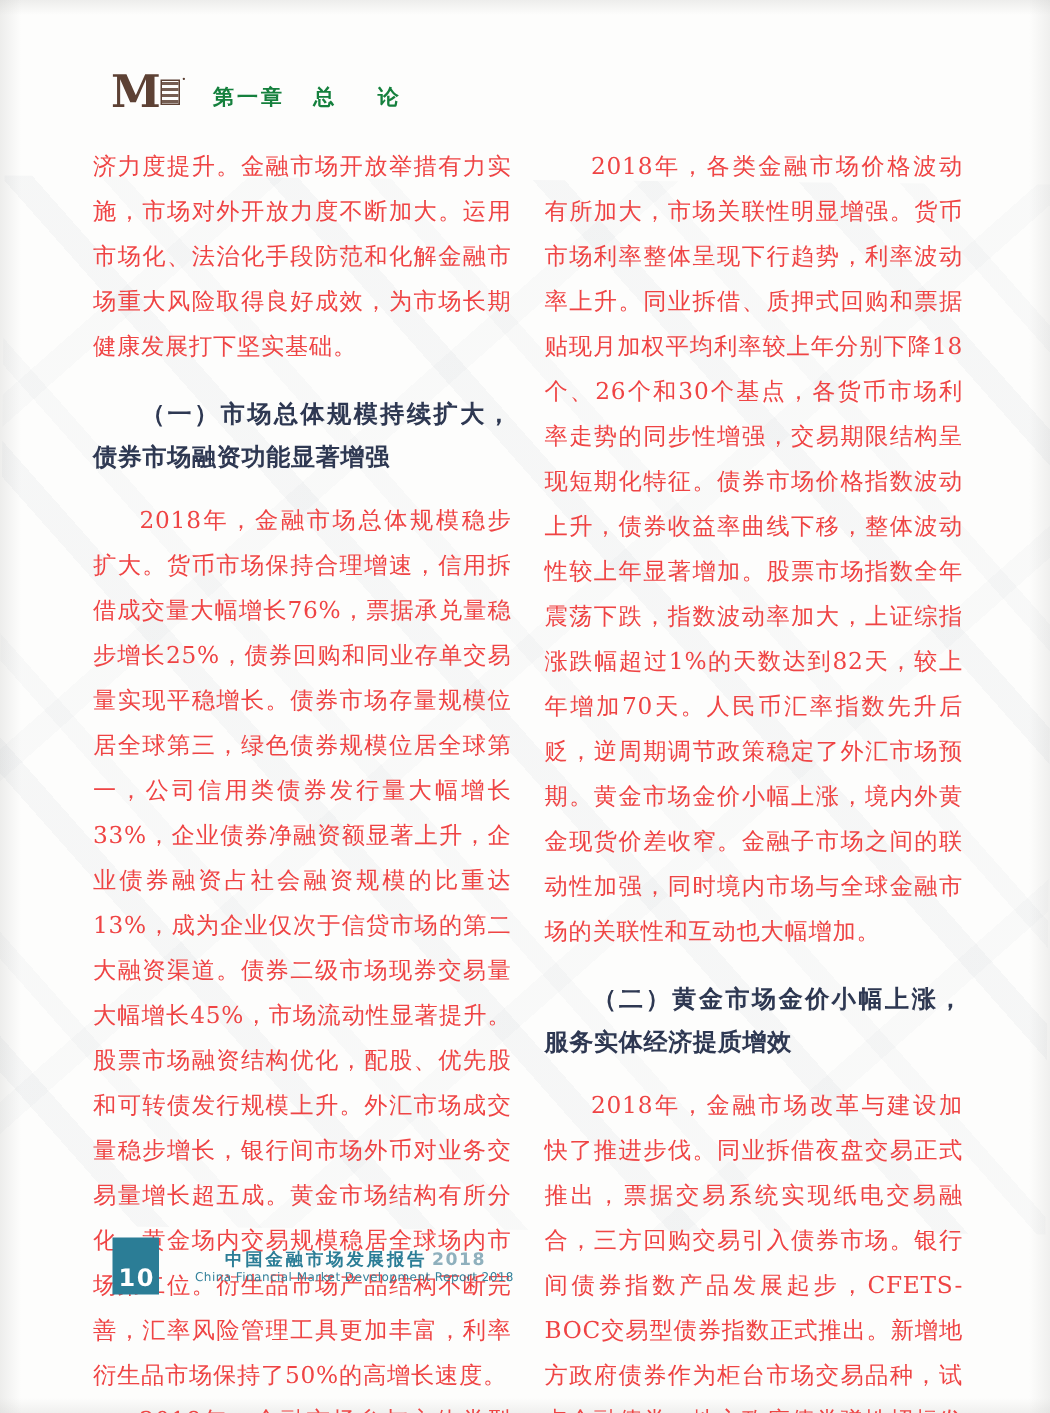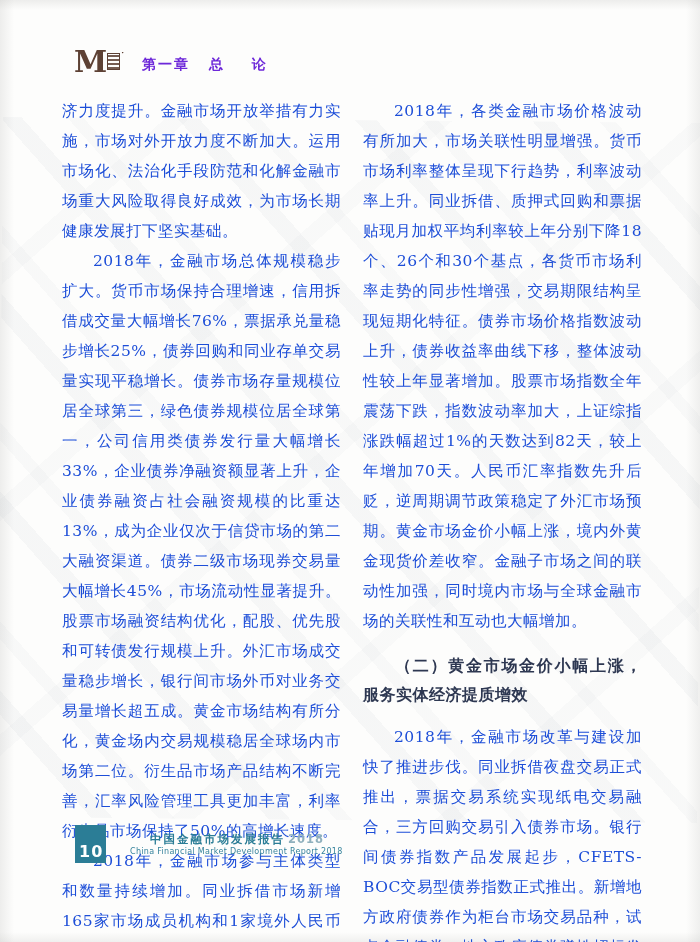--- a/index.html
+++ b/index.html
@@ -56,39 +56,39 @@
   .logo-seal {
     width: 13px; height: 17px; margin-left: 2px; margin-top: 5px;
     border: 1px solid #5d4134;
     background:
       repeating-linear-gradient(0deg, rgba(93,65,52,0.85) 0 2px, transparent 2px 4px);
   }
   .logo-tick { font-size: 8px; line-height: 8px; margin-left: 1px; color: #5d4134; }
   .chapter {
     margin-left: 18px; margin-top: 6px;
     font-family: "DejaVu Sans", sans-serif;
-    font-weight: bold; font-size: 14px; color: #6d28d9;
+    font-weight: bold; font-size: 14px; color: #15803d;
   }
   .chapter .chapter-label { letter-spacing: 2px; margin-right: 14px; }
   .chapter .chapter-title { letter-spacing: 12px; }
 
   
   .body-wrap {
     position: absolute; top: 96px; left: 62px;
     width: 580px;
     display: flex; gap: 22px;
     color: #3a4462;
   }
   .column { width: 279px; }
   .column p {
     font-size: 15.5px;
     line-height: 30px;
     text-align: justify;
     text-indent: 2em;
-    color: #1d4ed8;
+    color: #ef4444;
     letter-spacing: 0.5px;
   }
   .column p.continuation { text-indent: 0; }
   .column h3 {
     font-family: "DejaVu Sans", sans-serif;
     font-size: 16px; font-weight: bold;
     line-height: 29px;
     color: #2e3852;
     text-indent: 2em;
     text-align: justify;
@@ -143,20 +143,21 @@
     </div>
     <div class="chapter">
       <span class="chapter-label">第一章</span>
       <span class="chapter-title">总 论</span>
     </div>
   </div>
 
   <div class="body-wrap">
     <div class="column">
       <p class="continuation">济力度提升。金融市场开放举措有力实施，市场对外开放力度不断加大。运用市场化、法治化手段防范和化解金融市场重大风险取得良好成效，为市场长期健康发展打下坚实基础。</p>
+      <h3>（一）市场总体规模持续扩大，债券市场融资功能显著增强</h3>
       <p>2018年，金融市场总体规模稳步扩大。货币市场保持合理增速，信用拆借成交量大幅增长76%，票据承兑量稳步增长25%，债券回购和同业存单交易量实现平稳增长。债券市场存量规模位居全球第三，绿色债券规模位居全球第一，公司信用类债券发行量大幅增长33%，企业债券净融资额显著上升，企业债券融资占社会融资规模的比重达13%，成为企业仅次于信贷市场的第二大融资渠道。债券二级市场现券交易量大幅增长45%，市场流动性显著提升。股票市场融资结构优化，配股、优先股和可转债发行规模上升。外汇市场成交量稳步增长，银行间市场外币对业务交易量增长超五成。黄金市场结构有所分化，黄金场内交易规模稳居全球场内市场第二位。衍生品市场产品结构不断完善，汇率风险管理工具更加丰富，利率衍生品市场保持了50%的高增长速度。</p>
       <p>2018年，金融市场参与主体类型和数量持续增加。同业拆借市场新增165家市场成员机构和1家境外人民币清算行，参与成员类型逐步丰富。银行间债券市场各类参与主体近2.5万家，市场投资者规模继续扩大，境外投资者持券规模显著提升，同比大幅增长47%。股票市场境内机构用户和境外投资者比重增加，投资者交易结构明显优化。黄金市场国际板招募74家国际会员，参与主体进一步国</p>
     </div>
     <div class="column">
       <p>2018年，各类金融市场价格波动有所加大，市场关联性明显增强。货币市场利率整体呈现下行趋势，利率波动率上升。同业拆借、质押式回购和票据贴现月加权平均利率较上年分别下降18个、26个和30个基点，各货币市场利率走势的同步性增强，交易期限结构呈现短期化特征。债券市场价格指数波动上升，债券收益率曲线下移，整体波动性较上年显著增加。股票市场指数全年震荡下跌，指数波动率加大，上证综指涨跌幅超过1%的天数达到82天，较上年增加70天。人民币汇率指数先升后贬，逆周期调节政策稳定了外汇市场预期。黄金市场金价小幅上涨，境内外黄金现货价差收窄。金融子市场之间的联动性加强，同时境内市场与全球金融市场的关联性和互动也大幅增加。</p>
       <h3>（二）黄金市场金价小幅上涨，服务实体经济提质增效</h3>
       <p>2018年，金融市场改革与建设加快了推进步伐。同业拆借夜盘交易正式推出，票据交易系统实现纸电交易融合，三方回购交易引入债券市场。银行间债券指数产品发展起步，CFETS-BOC交易型债券指数正式推出。新增地方政府债券作为柜台市场交易品种，试点金融债券、地方政府债券弹性招标发行机制，信托公司获准开展非金融企业债务融资工具承销业务。规范上市公司停复牌制度，完善股票回购、退市制度，提高上市公司质量，健全资本市场内生稳定机制。熊猫普制金币挂牌交易所上市交易，黄金市场投资品种进一步丰富，互联网黄金、黄金积存和黄金资管业务规范制度确立，黄金市场制度建设不断加强。新一代外汇交易平台上</p>
     </div>
   </div>
 

